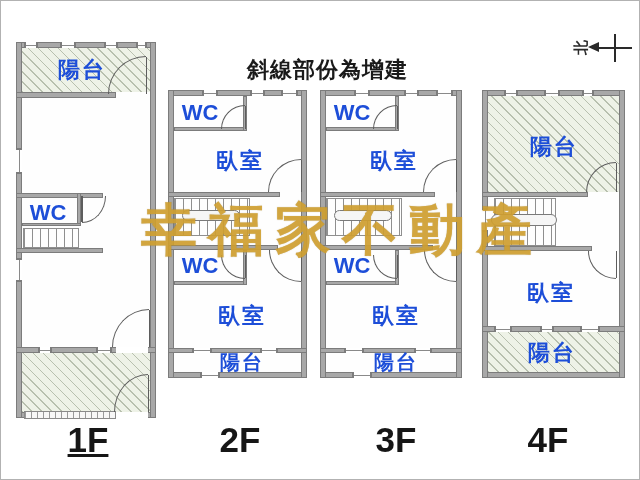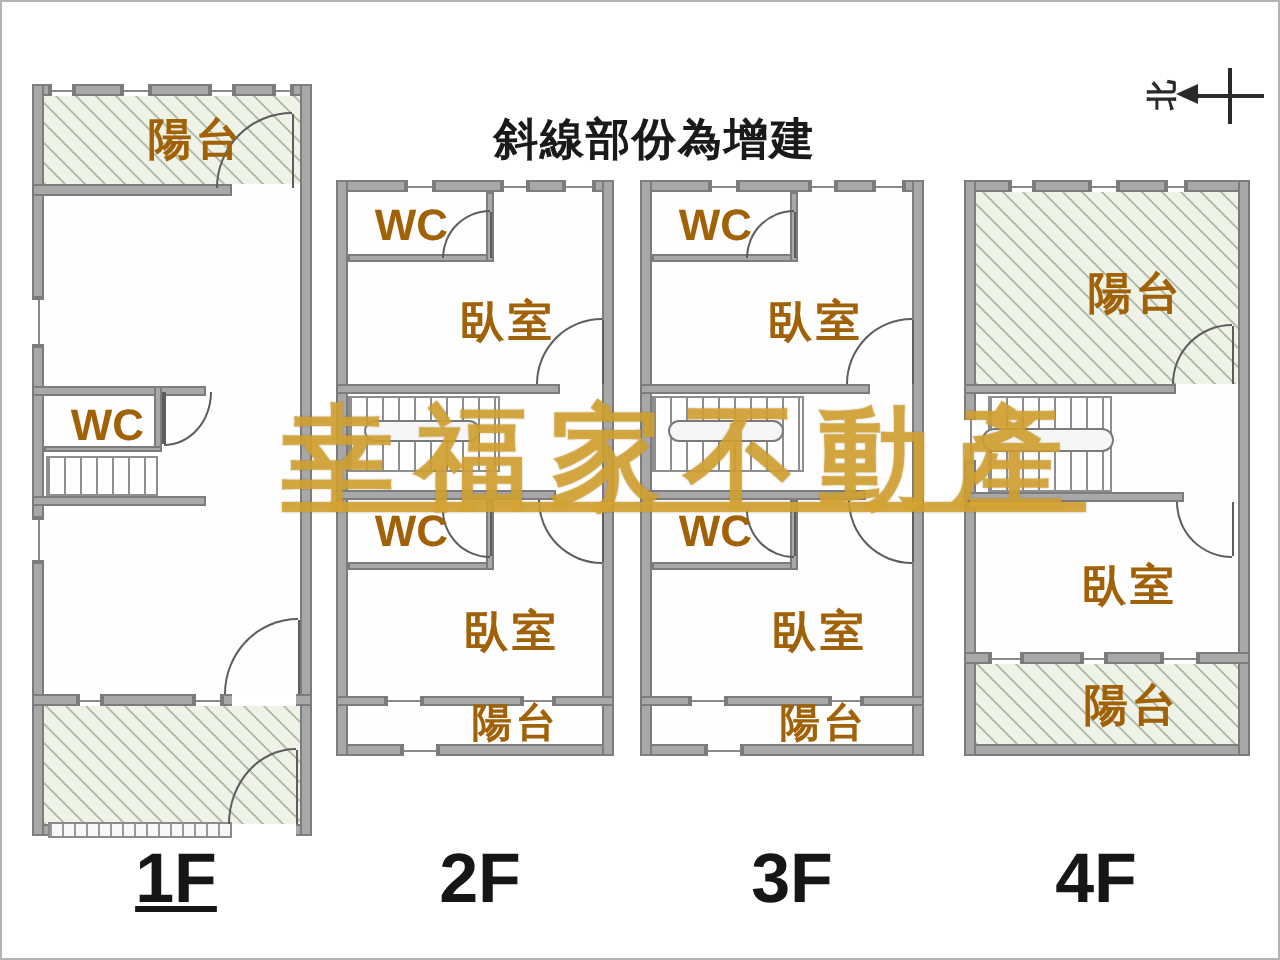--- a/index.html
+++ b/index.html
@@ -30,27 +30,27 @@
   .arc-br{border-bottom-right-radius:100%;border-bottom-width:1.5px;border-right-width:1.5px;}
   .arc-br::after{content:"";position:absolute;left:-1px;top:0;bottom:0;width:1.5px;background:#5d5d5d;}
   
   .stairs{position:absolute;z-index:2;border:1px solid #8f8f8f;box-sizing:border-box;
     background-image:repeating-linear-gradient(to right,#8f8f8f 0 1px,transparent 1px 8px);}
   .rail{position:absolute;z-index:3;background:#f6f6f6;border:1.5px solid #7a7a7a;border-radius:7px;box-sizing:border-box;}
   
   .rolldoor{position:absolute;z-index:4;border:1px solid #8a8a8a;box-sizing:border-box;background-color:#f7f7f7;
     background-image:repeating-linear-gradient(to right,#9a9a9a 0 1px,transparent 1px 6px);}
   
-  .rl{position:absolute;z-index:6;text-align:right;font-size:22px;font-weight:600;line-height:26px;letter-spacing:2px;color:#a16207;}
+  .rl{position:absolute;z-index:6;text-align:center;font-size:22px;font-weight:600;line-height:26px;letter-spacing:2px;color:#1d4ed8;}
   .wc{letter-spacing:0;font-weight:700;}
   .floorlabel{position:absolute;z-index:6;width:80px;text-align:center;font-size:35px;font-weight:600;color:#161616;}
   #title{position:absolute;left:247px;top:55px;z-index:6;font-size:22px;font-weight:700;letter-spacing:1px;color:#1a1a1a;}
   #watermark{position:absolute;left:141px;top:200px;z-index:9;font-size:56px;line-height:60px;font-weight:700;
     letter-spacing:11px;color:rgba(213,163,49,.85);text-shadow:0 0 1px rgba(130,100,30,.5);white-space:nowrap;
-    font-family:"Liberation Serif","DejaVu Serif",serif;text-decoration:underline;}
+    font-family:"Liberation Serif","DejaVu Serif",serif;}
   
   #north{position:absolute;left:572px;top:28px;width:64px;height:40px;z-index:6;}
   #north .nchar{position:absolute;left:2px;top:10px;font-size:15px;font-weight:700;color:#2a2a2a;transform:rotate(-90deg);}
   #north .nline{position:absolute;left:24px;top:19px;width:36px;height:1.5px;background:#2a2a2a;}
   #north .nhead{position:absolute;left:16px;top:14px;width:0;height:0;border-top:5px solid transparent;border-bottom:5px solid transparent;border-right:11px solid #2a2a2a;}
   #north .ncross{position:absolute;left:42px;top:6px;width:1.5px;height:28px;background:#2a2a2a;}
 </style>
 </head>
 <body>
 

